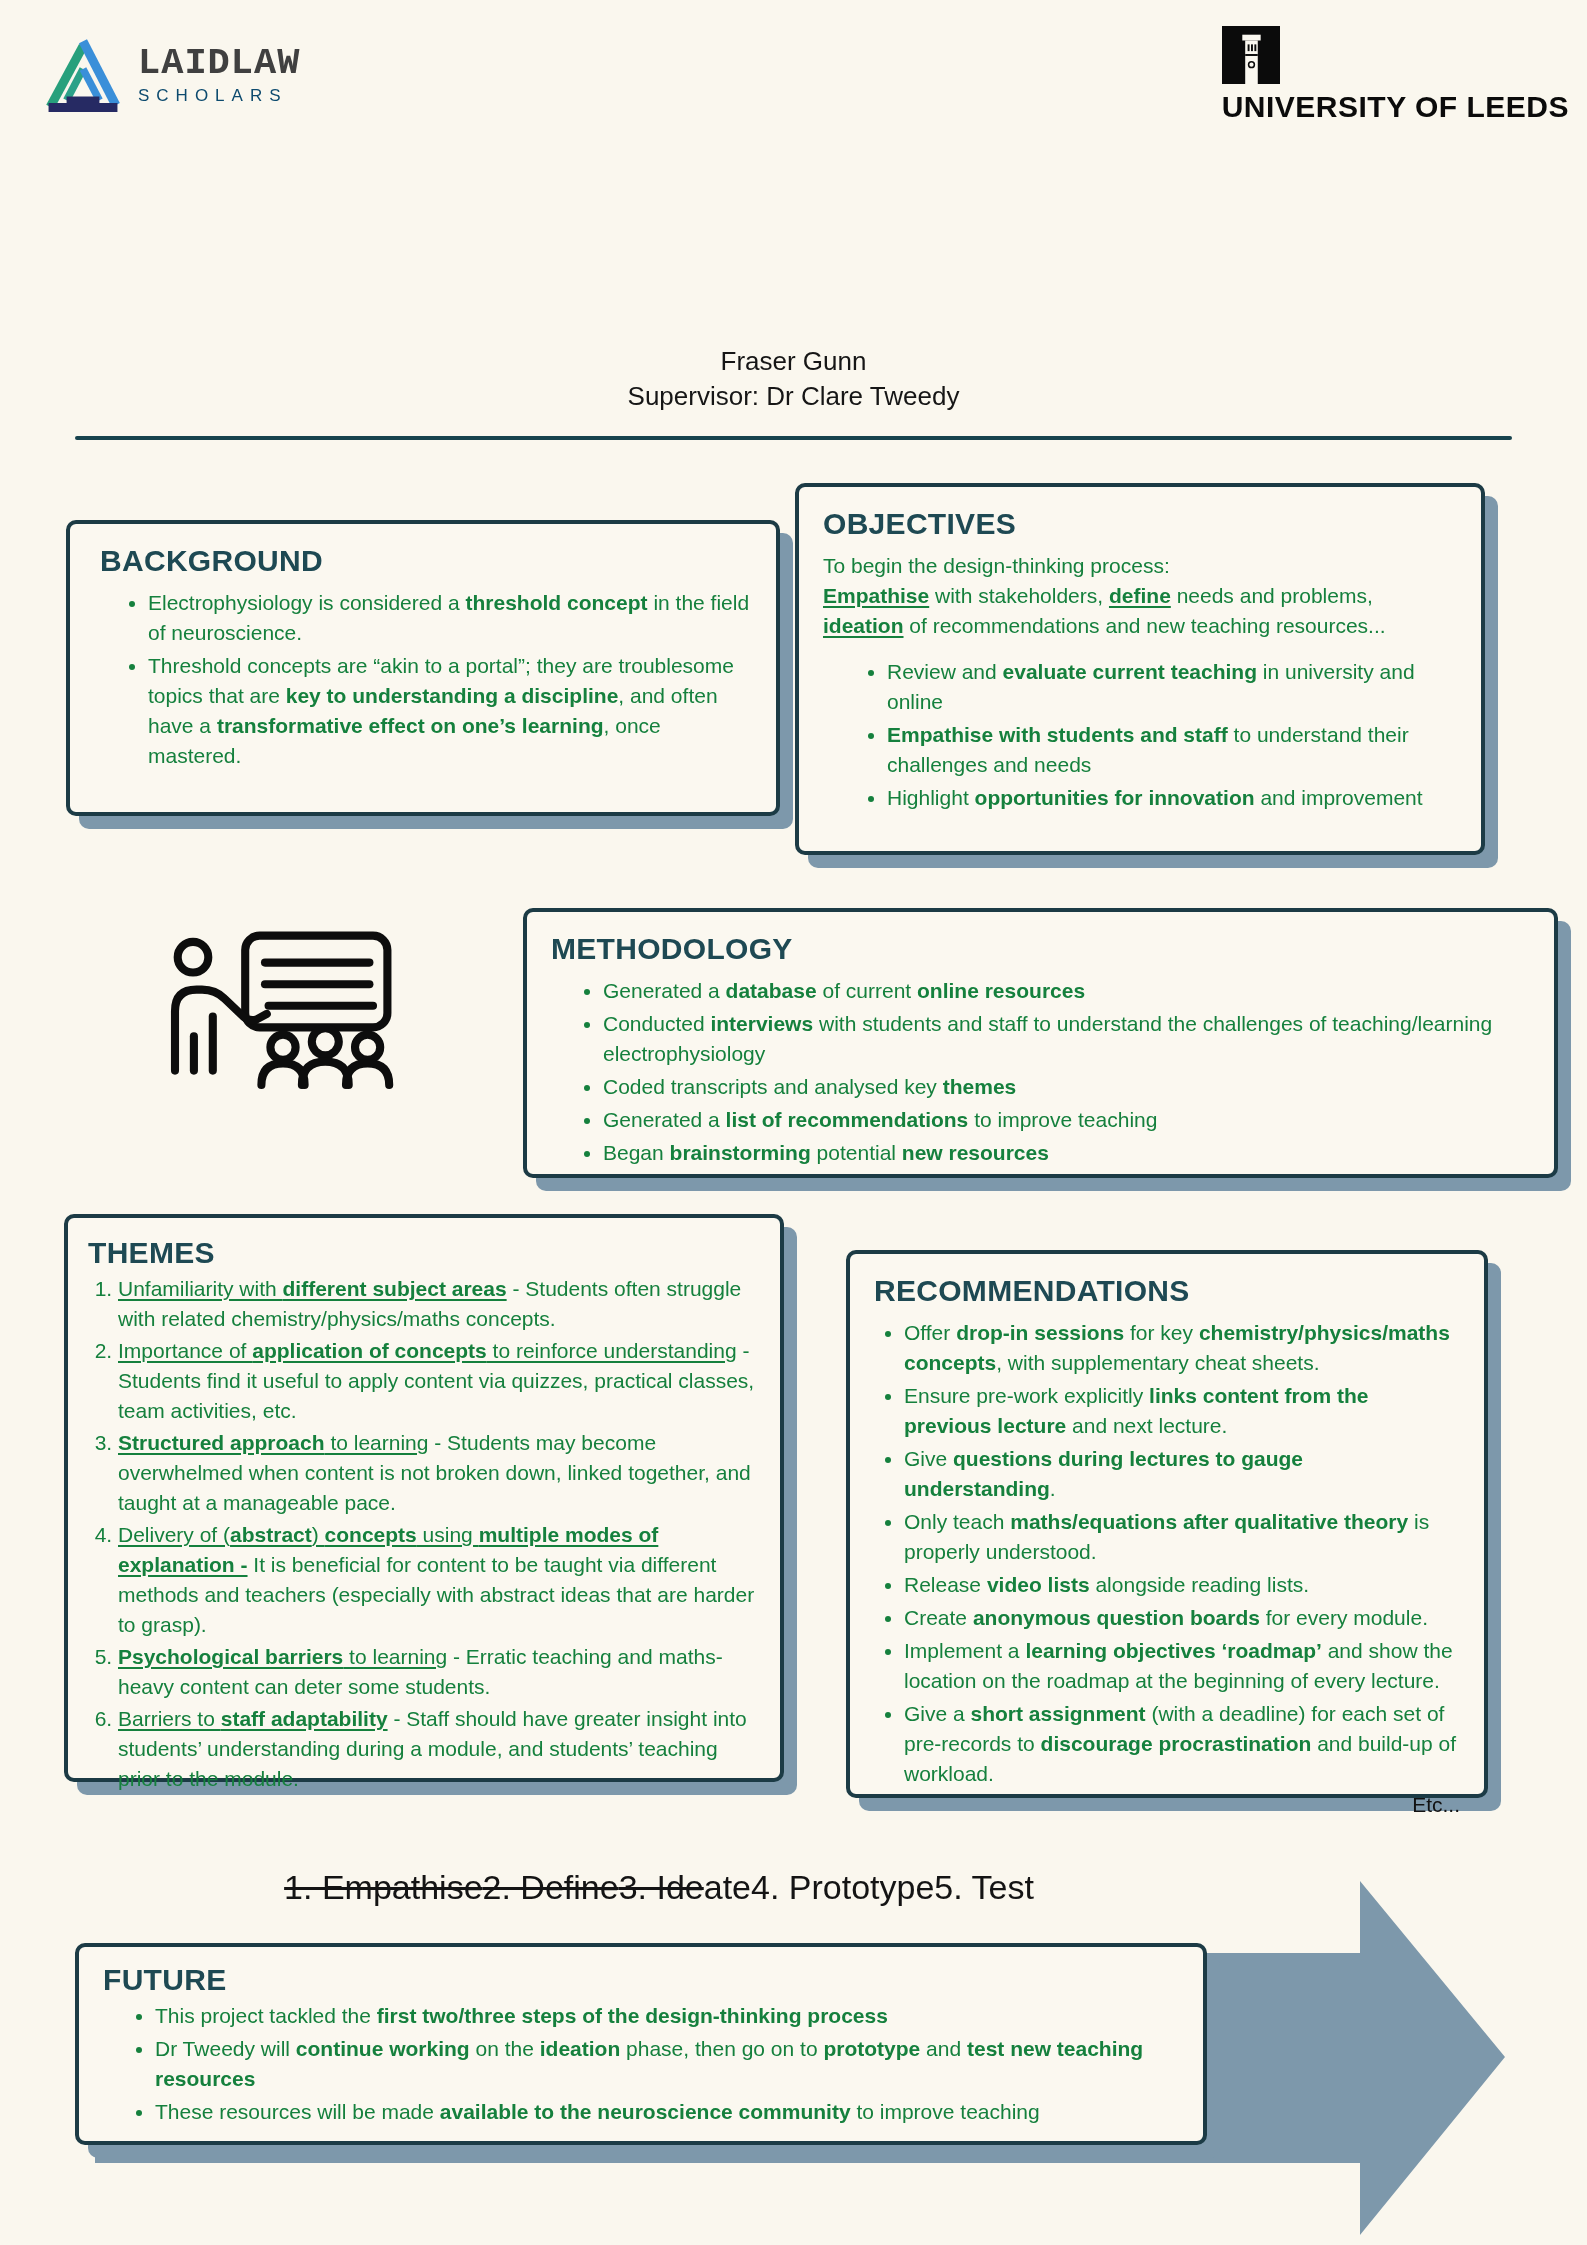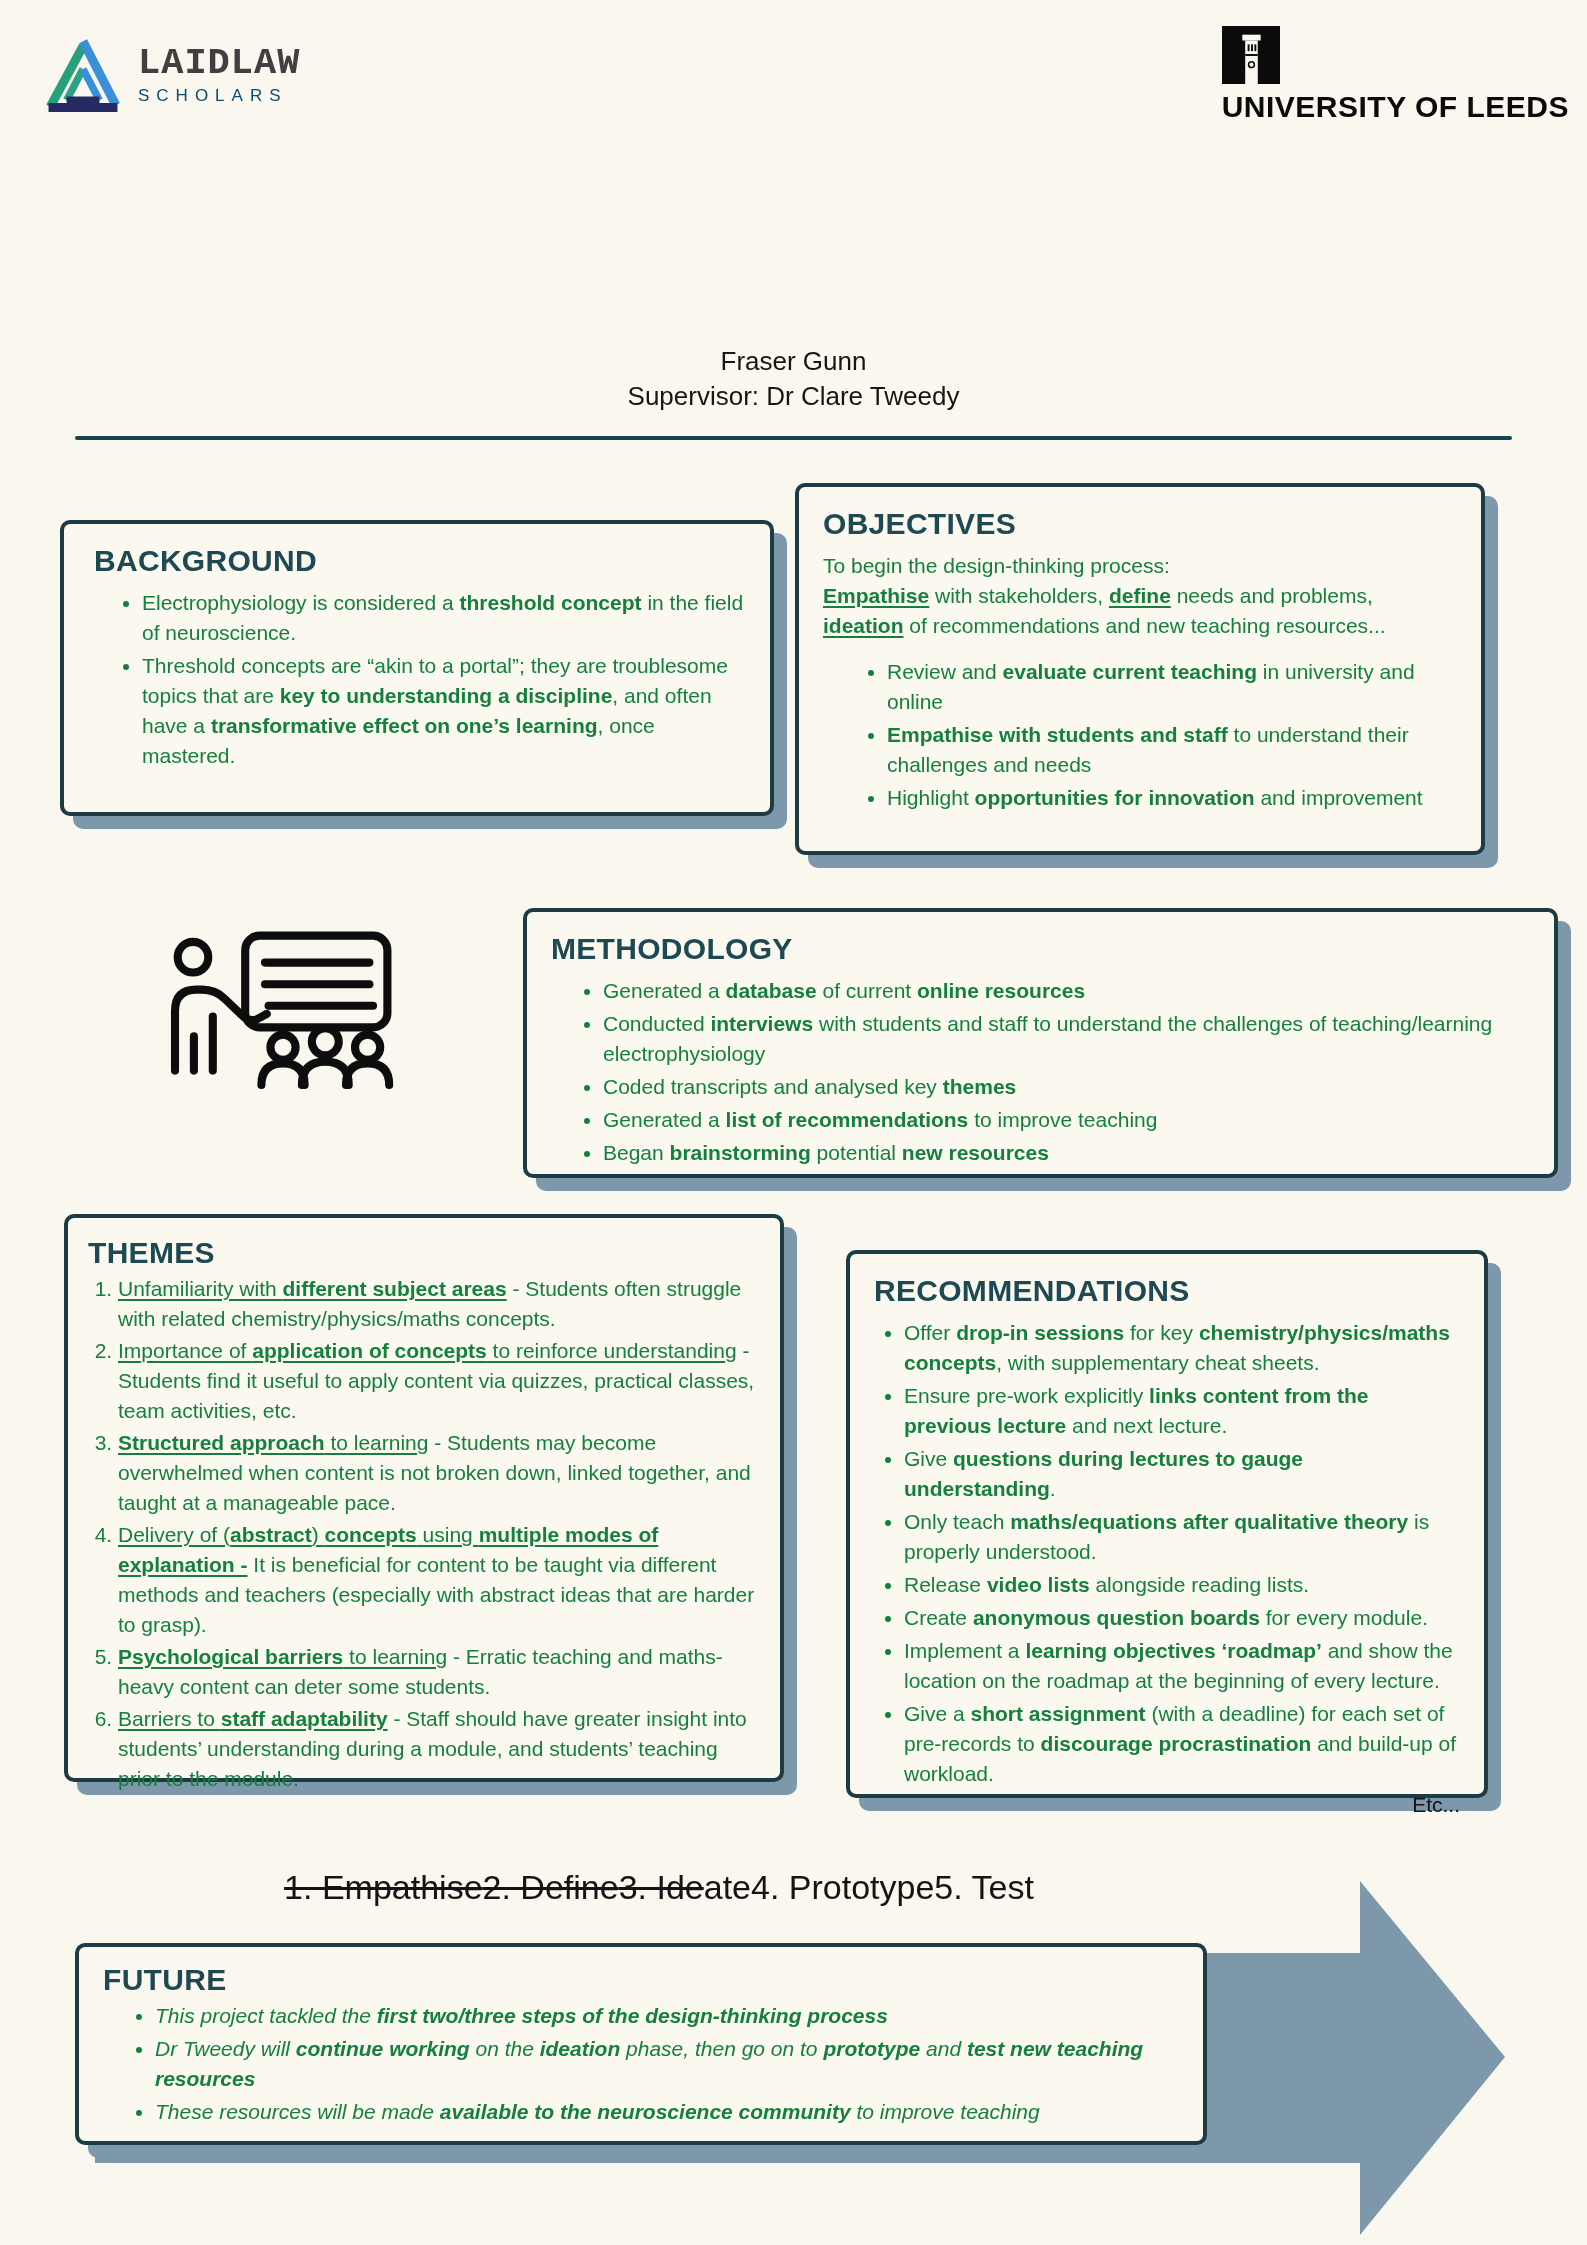--- a/index.html
+++ b/index.html
@@ -40,33 +40,33 @@
   .panel h2{font-size:30px;font-weight:700;color:#1e4953;letter-spacing:0.3px;margin:6px 0 10px 0;}
   .body-text, .panel li, .panel p{font-size:21px;line-height:1.43;color:#15803d;}
   .panel p{margin:0;}
   ul.bullets{margin:4px 0 0 0;padding-left:48px;}
   ul.bullets li{margin-bottom:3px;}
   ol.numbered{margin:2px 0 0 0;padding-left:30px;}
   ol.numbered li{margin-bottom:2px;}
   s{text-decoration:line-through;text-decoration-thickness:3px;}
   u{text-underline-offset:3px;}
 
-  .background-panel{left:60px;top:520px;width:714px;height:296px;padding-left:30px;}
+  .background-panel{left:66px;top:520px;width:714px;height:296px;padding-left:30px;}
   .objectives-panel{left:795px;top:483px;width:690px;height:372px;}
   .objectives-panel ul.bullets{padding-left:64px;margin-top:16px;}
   .methodology-panel{left:523px;top:908px;width:1035px;height:270px;}
   .methodology-panel ul.bullets{padding-left:52px;}
   .themes-panel{left:64px;top:1214px;width:720px;height:568px;padding:10px 20px;}
   .themes-panel h2{margin:8px 0 4px 0;}
   .recommendations-panel{left:846px;top:1250px;width:642px;height:548px;}
   .recommendations-panel ul.bullets{padding-left:30px;}
   .etc{font-size:21px;text-align:right;margin-top:4px;}
   .future-panel{left:75px;top:1943px;width:1132px;height:202px;z-index:2;}
   .future-panel h2{margin:2px 0 4px 0;}
-  .future-panel ul.bullets{padding-left:52px;margin-top:0;font-style:italic;}
+  .future-panel ul.bullets{padding-left:52px;margin-top:0;}
 
   
   .teach-icon{position:absolute;left:148px;top:926px;}
 
   
   .steps{position:absolute;left:214px;top:1868px;width:890px;display:flex;justify-content:center;font-size:34px;color:#141414;z-index:1;}
 
   
   .arrow{position:absolute;left:95px;top:1881px;z-index:0;}
 </style>

